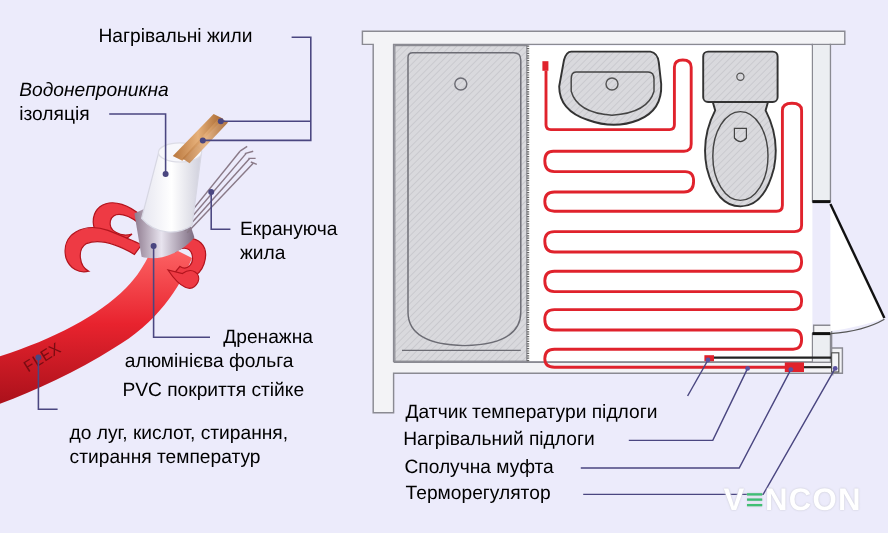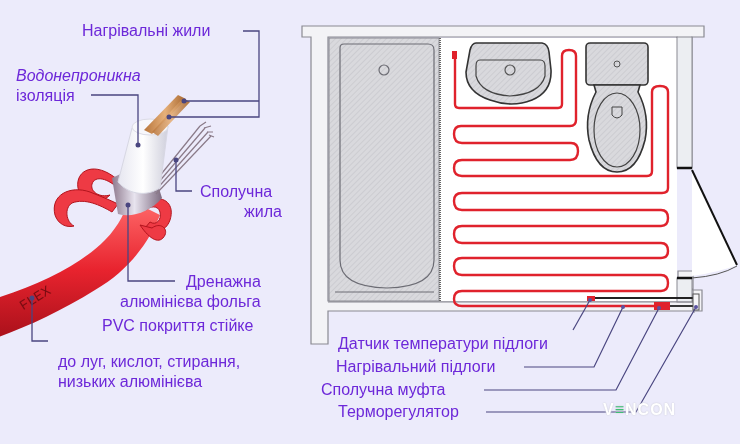--- a/index.html
+++ b/index.html
@@ -8,27 +8,27 @@
     background: #ecebfb;
     position: relative;
     font-family: "Liberation Sans", "DejaVu Sans", sans-serif;
     color: #2a2a33;
   }
   .lbl {
     position: absolute;
     font-size: 16px;
     line-height: 19px;
     white-space: nowrap;
-    color: #6d28d9;
+    color: #000000;
   }
   svg.layer { position: absolute; left: 0; top: 0; }
   .logo {
     position: absolute; left: 603px; top: 401px;
     font-family: "Liberation Sans", sans-serif;
-    font-weight: bold; font-size: 16px; letter-spacing: 1px;
+    font-weight: bold; font-size: 26px; letter-spacing: 1px;
     color: #ffffff;
     text-shadow: 0 0 1px #c9c9d6, 0 0 2px #d7d7e2;
   }
   .logo .accent { color: #3fbf74; }
 </style>
 </head>
 <body>
 
 <svg class="layer" width="740" height="444" viewBox="0 0 740 444">
   <defs>
@@ -103,27 +103,27 @@
     <circle cx="138" cy="145" r="2.5"></circle>
     <circle cx="176" cy="160" r="2.5"></circle>
     <circle cx="128" cy="205" r="2.5"></circle>
     <circle cx="32" cy="298" r="2.5"></circle>
   </g>
 </svg>
 
 <div class="lbl" style="left:82px; top:21px;">Нагрівальні жили</div>
 <div class="lbl" style="left:16px; top:66px;font-style:italic;">Водонепроникна</div>
 <div class="lbl" style="left:16px; top:86px;text-align:right;">ізоляція</div>
-<div class="lbl" style="left:200px; top:182px;">Сполучна</div>
-<div class="lbl" style="left:200px; top:202px;margin-left:44px;">жила</div>
+<div class="lbl" style="left:200px; top:182px;">Екрануюча</div>
+<div class="lbl" style="left:200px; top:202px;">жила</div>
 <div class="lbl" style="left:186px; top:272px;">Дренажна</div>
-<div class="lbl" style="left:120px; top:292px;text-align:right;">алюмінієва фольга</div>
+<div class="lbl" style="left:104px; top:292px;text-align:right;">алюмінієва фольга</div>
 <div class="lbl" style="left:58px; top:316px;margin-left:44px;">PVC покриття стійке</div>
 <div class="lbl" style="left:58px; top:352px;text-align:center;">до луг, кислот, стирання,</div>
-<div class="lbl" style="left:58px; top:372px;">низьких алюмінієва</div>
+<div class="lbl" style="left:58px; top:372px;">стирання температур</div>
 
 <svg class="layer" width="740" height="444" viewBox="0 0 740 444">
   <defs>
     <pattern id="hatch" width="4" height="4" patternUnits="userSpaceOnUse" patternTransform="rotate(45)">
       <rect width="4" height="4" fill="#d9d9dd"></rect>
       <line x1="0" y1="0" x2="0" y2="4" stroke="#c4c4ca" stroke-width="1.2"></line>
     </pattern>
   </defs>
 
   <g fill="#f3f3f6" stroke="#8a8a92" stroke-width="1.2">
@@ -196,16 +196,16 @@
   <g fill="#5a52a0">
     <circle cx="590" cy="300" r="2"></circle>
     <circle cx="623" cy="307" r="2"></circle>
     <circle cx="659" cy="308" r="2"></circle>
     <circle cx="696" cy="307" r="2"></circle>
   </g>
 </svg>
 
 <div class="lbl" style="left:338px; top:334px;">Датчик температури підлоги</div>
 <div class="lbl" style="left:336px; top:357px;">Нагрівальний підлоги</div>
-<div class="lbl" style="left:321px; top:380px;text-align:right;">Сполучна муфта</div>
+<div class="lbl" style="left:337px; top:380px;text-align:right;">Сполучна муфта</div>
 <div class="lbl" style="left:338px; top:402px;">Терморегулятор</div>
 
 <div class="logo"><span>V</span><span class="accent">≡</span><span>NCON</span></div>
 
 </body></html>

